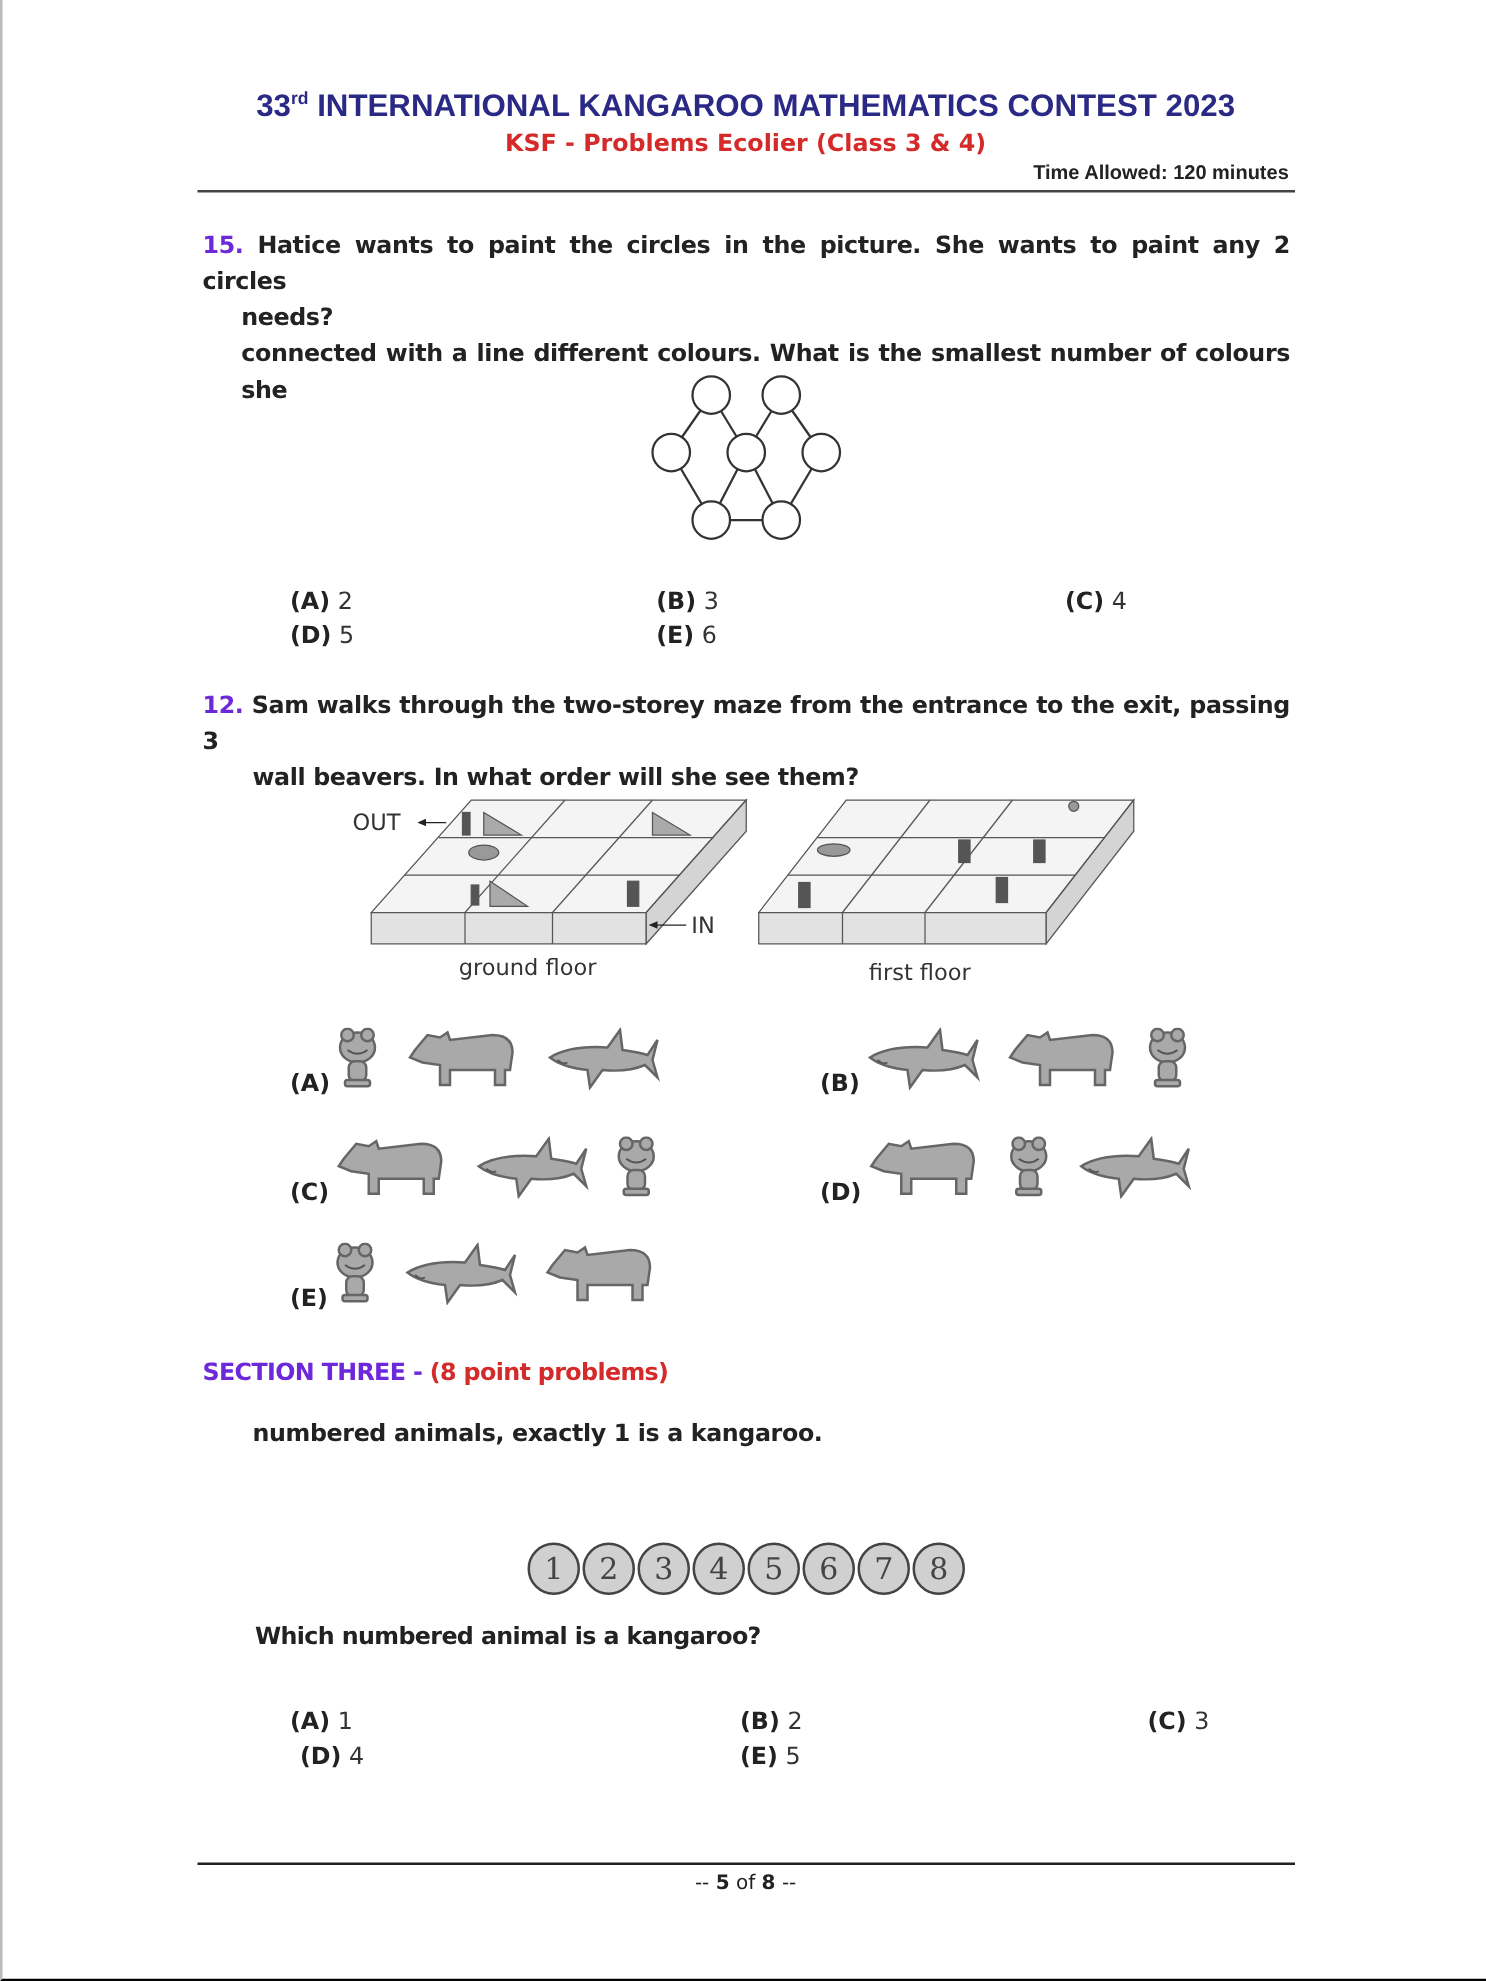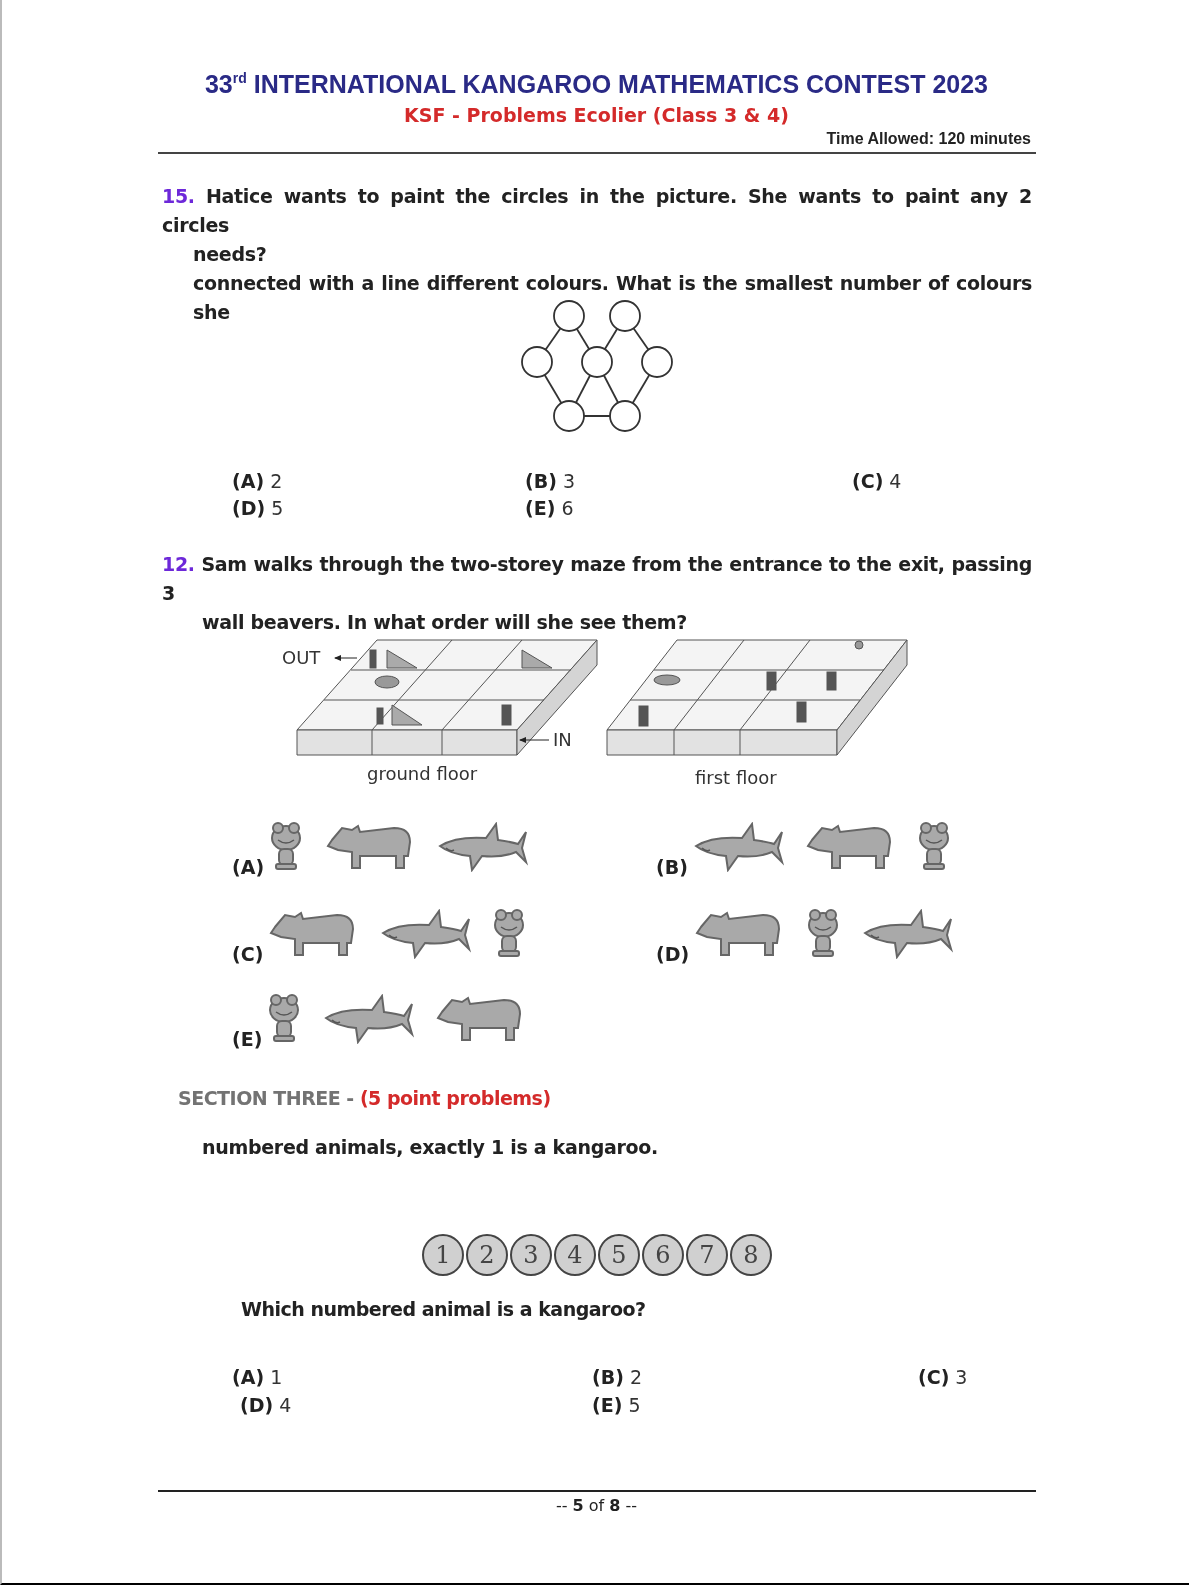--- a/index.html
+++ b/index.html
@@ -24,23 +24,23 @@
   .q {
     left: 160px; width: 870px; font-size: 19px; font-weight: bold;
     font-family: "DejaVu Sans", sans-serif; line-height: 29px; color: #222;
     text-align: justify; letter-spacing: -0.3px;
   }
   .q .num { color: #6d28d9; }
   .opt { font-family: "DejaVu Sans", sans-serif; font-size: 19px; color: #222; margin-left: 38px; }
   .opt b { font-weight: bold; }
   .opt span.v { font-weight: normal; color: #333; }
   .section { left: 160px; top: 1087px; font-size: 19px; font-weight: bold; font-family: "DejaVu Sans", sans-serif; letter-spacing: -0.5px;}
-  .section .s1 { color: #737373; margin-left: 16px; }
+  .section .s1 { color: #6d28d9; }
   .section .s2 { color: #d42a2a; }
-  .sub-q { left: 202px; top: 1298px; font-size: 19px; font-weight: bold; font-family: "DejaVu Sans", sans-serif; letter-spacing: -0.5px; margin-left: 37px;}
+  .sub-q { left: 202px; top: 1298px; font-size: 19px; font-weight: bold; font-family: "DejaVu Sans", sans-serif; letter-spacing: -0.5px;}
   .footer { left: 0; width: 1189px; top: 1480px; text-align: center; font-size: 16px; font-family: "DejaVu Sans", sans-serif; color: #222; }
   .footer b { font-weight: bold; }
 </style>
 </head>
 <body>
 
 <div class="abs title">
   <span>33</span><sup>rd</sup><span> INTERNATIONAL KANGAROO MATHEMATICS CONTEST 2023</span>
 </div>
 <div class="abs subtitle">KSF - Problems Ecolier (Class 3 &amp; 4)</div>
@@ -225,21 +225,21 @@
         <path d="M4 24 Q20 14 50 16 L60 2 L62 18 Q76 20 82 22 L90 10 L86 26 L90 40 L80 30 Q66 36 46 34 L36 48 L34 34 Q14 32 4 24 Z" fill="#a9a9a9" stroke="#666" stroke-width="2"></path>
             <path d="M10 26 Q14 30 18 28" stroke="#555" stroke-width="1.5" fill="none"></path>
       </svg>
       <svg width="92" height="52" style="margin-right: 20px; vertical-align: bottom;">
         <path d="M8 20 L18 8 L28 10 L34 6 L36 12 L70 8 Q86 8 86 22 L84 36 L80 36 L80 48 L72 48 L72 36 L36 36 L36 48 L28 48 L28 32 L14 30 L4 26 Z" fill="#a9a9a9" stroke="#666" stroke-width="2"></path>
       </svg>
     </div>
   </div>
 
 <div class="abs section">
-  <span class="s1">SECTION THREE - </span><span class="s2">(5 point problems)</span>
+  <span class="s1">SECTION THREE - </span><span class="s2">(8 point problems)</span>
 </div>
 
 <div class="abs q" style="top:1133px;">
   <div style="padding-left:40px;">numbered animals, exactly 1 is a kangaroo.</div>
 </div>
 
 <div class="abs" style="left:420px; top:1234px; display:flex; gap:2px;" id="num-row">
     <div style="width: 42px; height: 42px; border-radius: 50%; border: 2px solid rgb(68, 68, 68); background: rgb(208, 208, 208); display: flex; align-items: center; justify-content: center; font-family: &quot;DejaVu Serif&quot;, serif; font-size: 24px; color: rgb(68, 68, 68); box-sizing: border-box;">1</div>
     <div style="width: 42px; height: 42px; border-radius: 50%; border: 2px solid rgb(68, 68, 68); background: rgb(208, 208, 208); display: flex; align-items: center; justify-content: center; font-family: &quot;DejaVu Serif&quot;, serif; font-size: 24px; color: rgb(68, 68, 68); box-sizing: border-box;">2</div>
     <div style="width: 42px; height: 42px; border-radius: 50%; border: 2px solid rgb(68, 68, 68); background: rgb(208, 208, 208); display: flex; align-items: center; justify-content: center; font-family: &quot;DejaVu Serif&quot;, serif; font-size: 24px; color: rgb(68, 68, 68); box-sizing: border-box;">3</div>

